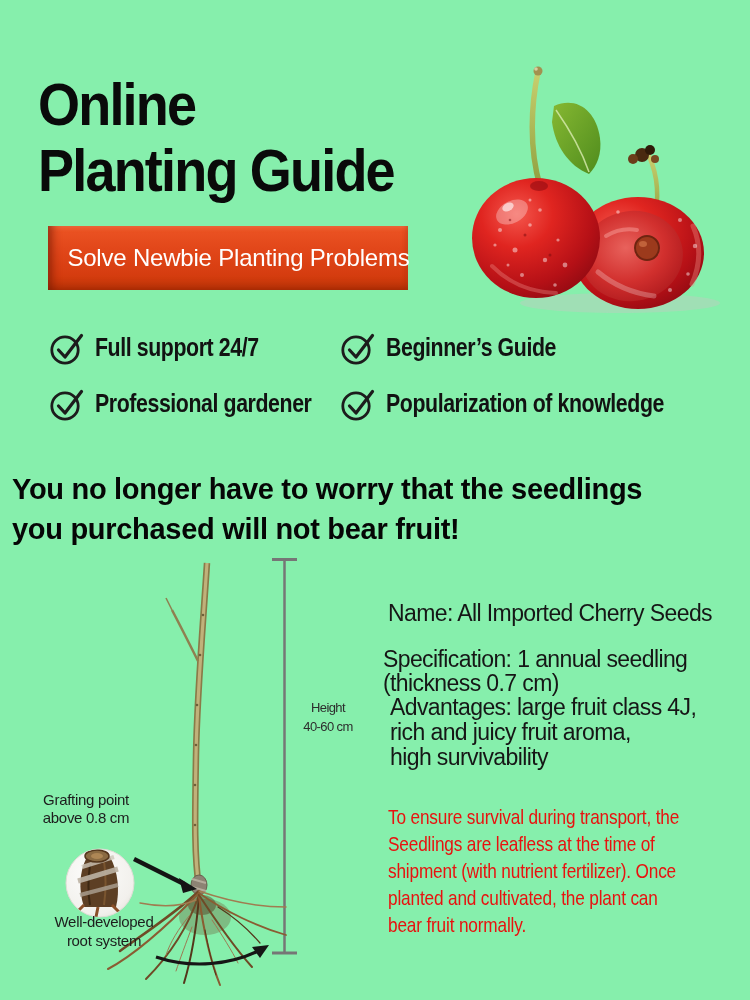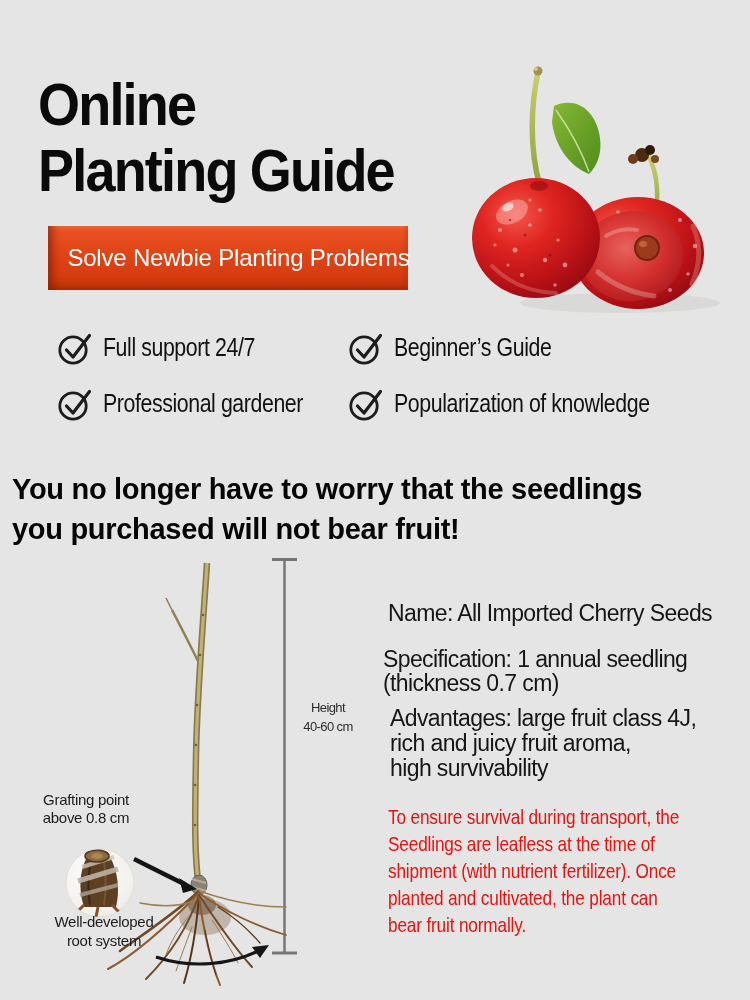--- a/index.html
+++ b/index.html
@@ -1,20 +1,20 @@
 <!DOCTYPE html>
 <html><head>
 <meta charset="utf-8">
 <style>
   html, body { margin: 0; padding: 0; background: #ffffff; }
   .poster {
     position: relative;
     width: 750px;
     height: 1000px;
-    background: #e5e5e5;
+    background: #86efac;
     font-family: "Liberation Sans", "DejaVu Sans", sans-serif;
     overflow: hidden;
     color: #111;
   }
 
   
   .title {
     position: absolute;
     left: 38px;
     top: 72px;
@@ -50,25 +50,26 @@
                 inset 0 3px 5px -2px rgba(255,190,150,0.35);
     white-space: nowrap;
   }
 
   
   .cherries { position: absolute; left: 470px; top: 60px; }
 
   
   .features {
     position: absolute;
-    left: 58px;
+    left: 50px;
     top: 331px;
     display: grid;
     grid-template-columns: 291px auto;
     row-gap: 23px;
+    font-weight: bold;
   }
   .feature { display: flex; align-items: center; height: 33px; }
   .check { margin-right: 9px; flex: 0 0 auto; }
   .f-label {
     font-size: 26px;
     letter-spacing: -0.5px;
     color: #121212;
     white-space: nowrap;
     transform: scaleX(0.82);
     transform-origin: left center;
@@ -102,21 +103,21 @@
   .product {
     position: absolute;
     left: 383px;
     top: 601px;
     font-size: 23px;
     letter-spacing: -0.6px;
     color: #161616;
   }
   .product div { white-space: nowrap; }
   .p-name { padding-left: 5px; line-height: 24px; margin-bottom: 22px; }
-  .p-spec { margin-bottom: 11px; }
+  .p-spec { }
   .p-spec div { line-height: 24px; }
   .p-adv { padding-left: 7px; }
   .p-adv div { line-height: 25px; }
 
   
   .note {
     position: absolute;
     left: 388px;
     top: 803px;
     font-size: 21px;

